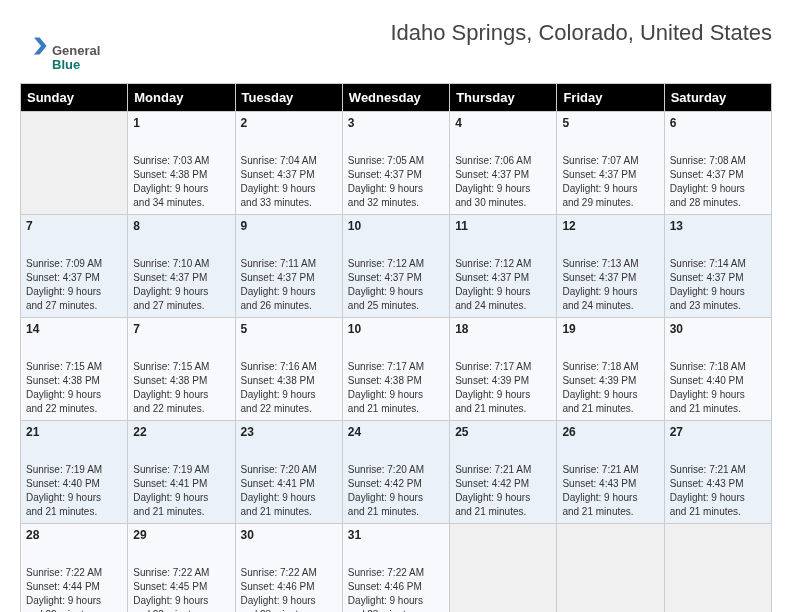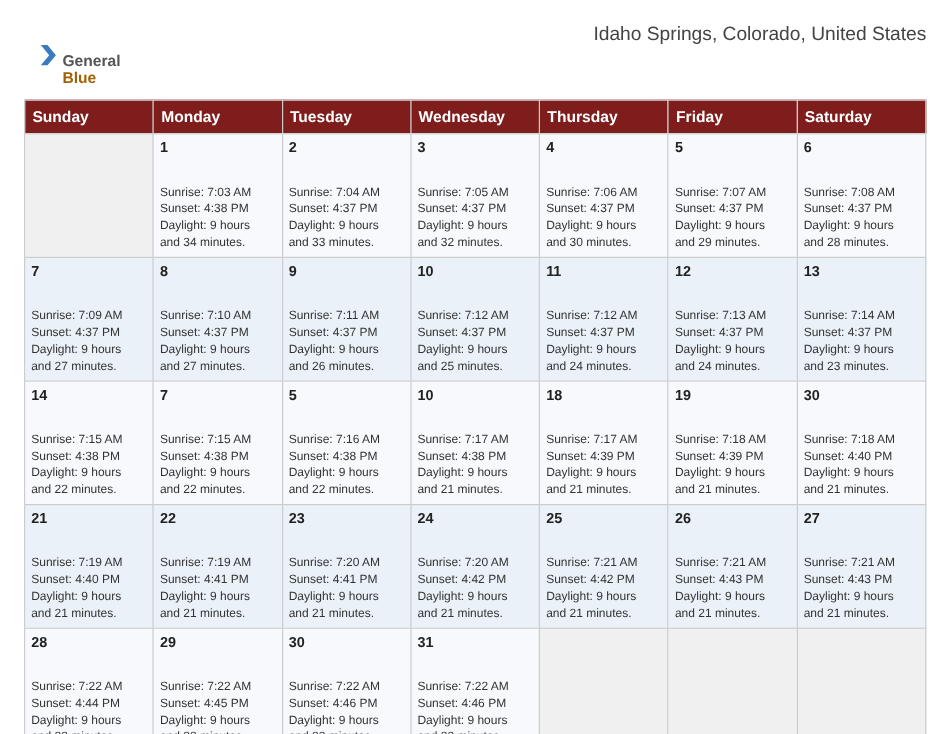--- a/index.html
+++ b/index.html
@@ -22,44 +22,44 @@
       gap: 4px;
     }
     .logo-text {
       display: flex;
       flex-direction: column;
       font-size: 13px;
       font-weight: bold;
       line-height: 1.1;
     }
     .logo-general { color: #555; margin-top: 24px; }
-    .logo-blue { color: #a16207; }
+    .logo-blue { color: #0f766e; }
     .logo-icon {
       width: 28px;
       height: 28px;
     }
     .title-block {
       text-align: right;
     }
     .main-title {
       font-size: 32px;
       font-weight: bold;
       color: #222;
     }
     .subtitle {
-      font-size: 16px;
+      font-size: 22px;
       color: #444;
     }
     table {
       width: 100%;
       border-collapse: collapse;
       table-layout: fixed;
     }
     thead tr th {
-      background-color: #7f1d1d;
+      background-color: #000000;
       color: #fff;
       text-align: left;
       padding: 6px 6px;
       font-size: 13px;
       font-weight: bold;
       border: 1px solid #ccc;
     }
     tbody tr td {
       vertical-align: top;
       padding: 4px 5px;

